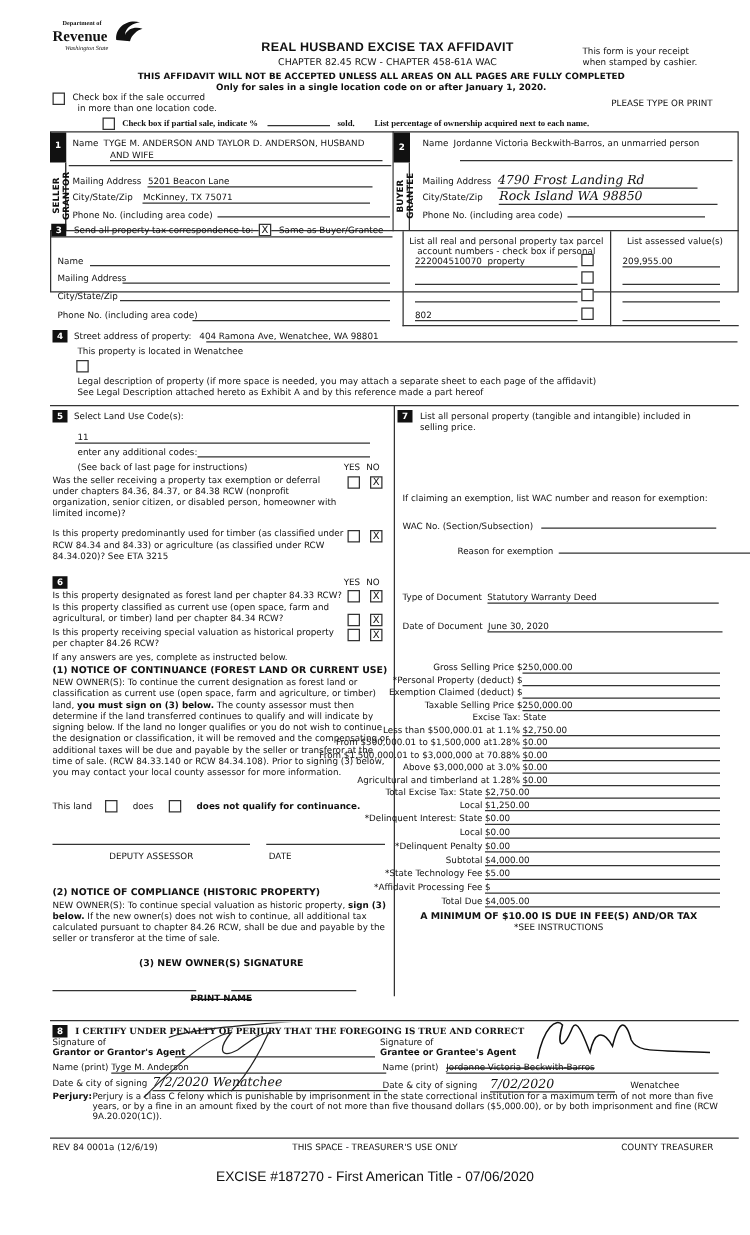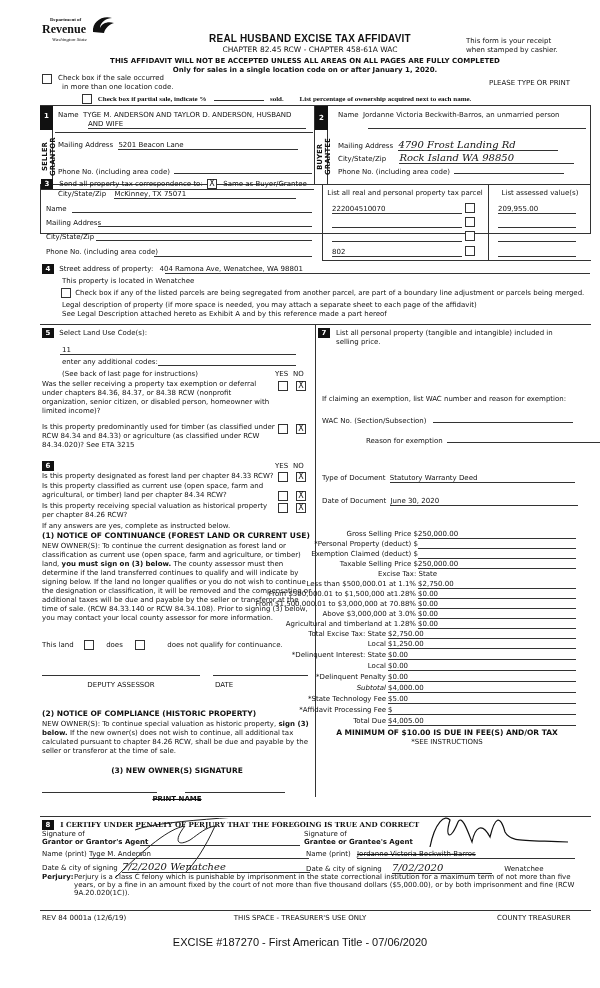--- a/index.html
+++ b/index.html
@@ -69,21 +69,21 @@
 </div>
 <div class="row" style="left:88px;top:120px;">AND WIFE</div>
 <div class="line" style="left:88px;top:128px;width:218px;"></div>
 <div class="line" style="left:55px;top:132px;width:258px;"></div>
 <div class="row" style="left:58px;top:141px;">
   <span>Mailing Address</span>
   <span class="ul" style="margin-left:3px;width:180px;">5201 Beacon Lane</span>
 </div>
 <div class="row" style="left:58px;top:154px;">
   <span>City/State/Zip</span>
-  <span class="ul" style="margin-left:6px;width:182px;margin-top:36px;">McKinney, TX 75071</span>
+  <span class="ul" style="margin-left:6px;width:182px;">McKinney, TX 75071</span>
 </div>
 <div class="row" style="left:58px;top:166px;">
   <span>Phone No. (including area code)</span>
   <span class="ul" style="margin-left:2px;width:138px;height:8px;"></span>
 </div>
 
 <div class="abs" style="left:315px;top:106px;width:13px;height:78px;background:#111;"></div>
 <div class="abs" style="left:315px;top:114px;width:13px;color:#fff;font-weight:bold;text-align:center;">2</div>
 <div class="abs" style="left:315px;top:130px;width:13px;height:54px;background:#fff;border-right:1px solid #333;"></div>
 <div class="vert" style="left:316px;top:133px;height:48px;width:12px;">
@@ -120,20 +120,21 @@
 <div class="line" style="left:98px;top:226px;width:214px;"></div>
 <div class="row" style="left:46px;top:233px;"><span>City/State/Zip</span></div>
 <div class="line" style="left:96px;top:240px;width:216px;"></div>
 <div class="row" style="left:46px;top:248px;"><span>Phone No. (including area code)</span></div>
 <div class="line" style="left:154px;top:256px;width:158px;"></div>
 
 <div class="abs" style="left:322px;top:185px;width:269px;height:76px;border-left:1px solid #333;border-bottom:1px solid #333;"></div>
 <div class="vline" style="left:488px;top:185px;height:76px;"></div>
 <div class="abs center" style="left:324px;top:189px;width:162px;line-height:8px;">
   <div>List all real and personal property tax parcel</div>
+  <div>account numbers - check box if personal property</div>
 </div>
 <div class="abs center" style="left:490px;top:189px;width:100px;">List assessed value(s)</div>
 
 <div class="abs" style="left:332px;top:205px;width:150px;height:10px;">
   <span class="abs ul" style="left:0;top:0;width:130px;">222004510070</span>
   <span class="cb abs" style="left:133px;top:-2px;"></span>
 </div>
 <div class="abs ul" style="left:498px;top:205px;width:78px;">209,955.00</div>
 
 <div class="abs" style="left:332px;top:219px;width:150px;height:10px;">
@@ -156,21 +157,20 @@
 
 <div class="row" style="left:42px;top:264px;">
   <span class="num-box">4</span>
   <span style="margin-left:3px;">Street address of property:</span>
   <span style="margin-left:4px;">404 Ramona Ave, Wenatchee, WA 98801</span>
 </div>
 <div class="line" style="left:165px;top:273px;width:425px;"></div>
 <div class="row" style="left:62px;top:277px;">This property is located in Wenatchee</div>
 <div class="row" style="left:61px;top:288px;">
   <span class="cb"></span>
-  <span style="margin-left:2px;">Check box if any of the listed parcels are being segregated from another parcel, are part of a boundary line adjustment or parcels being merged.</span>
 </div>
 <div class="row" style="left:62px;top:301px;">Legal description of property (if more space is needed, you may attach a separate sheet to each page of the affidavit)</div>
 <div class="row" style="left:62px;top:310px;">See Legal Description attached hereto as Exhibit A and by this reference made a part hereof</div>
 
 <div class="line" style="left:40px;top:324px;width:551px;"></div>
 <div class="vline" style="left:315px;top:324px;height:473px;"></div>
 
 <div class="row" style="left:42px;top:328px;">
   <span class="num-box">5</span>
   <span style="margin-left:3px;">Select Land Use Code(s):</span>
@@ -208,21 +208,21 @@
 <div class="abs" style="left:42px;top:542px;width:270px;line-height:9px;">
   <span>NEW OWNER(S): To continue the current designation as forest land or classification as current use (open space, farm and agriculture, or timber) land,</span>
   <span class="b">you must sign on (3) below.</span>
   <span>The county assessor must then determine if the land transferred continues to qualify and will indicate by signing below. If the land no longer qualifies or you do not wish to continue the designation or classification, it will be removed and the compensating or additional taxes will be due and payable by the seller or transferor at the time of sale. (RCW 84.33.140 or RCW 84.34.108). Prior to signing (3) below, you may contact your local county assessor for more information.</span>
 </div>
 <div class="row" style="left:42px;top:640px;">
   <span>This land</span>
   <span class="cb" style="margin-left:8px;"></span>
   <span style="margin-left:10px;">does</span>
   <span class="cb" style="margin-left:10px;"></span>
-  <span style="margin-left:20px;">does not qualify for continuance.</span>
+  <span style="margin-left:10px;font-weight:bold;">does not qualify for continuance.</span>
 </div>
 <div class="line" style="left:42px;top:675px;width:158px;"></div>
 <div class="line" style="left:213px;top:675px;width:95px;"></div>
 <div class="abs center" style="left:42px;top:681px;width:158px;">DEPUTY ASSESSOR</div>
 <div class="abs" style="left:215px;top:681px;">DATE</div>
 
 <div class="abs b" style="left:42px;top:709px;font-size:7.5px;white-space:nowrap;">(2) NOTICE OF COMPLIANCE (HISTORIC PROPERTY)</div>
 <div class="abs" style="left:42px;top:720px;width:270px;line-height:9px;">
   <span>NEW OWNER(S): To continue special valuation as historic property,</span>
   <span class="b">sign (3) below.</span>
@@ -281,21 +281,21 @@
   <div class="row" style="right:192px;top:100px;"><span>Total Excise Tax: State</span></div>
   <div class="abs ul" style="left:72px;top:100px;width:188px;">$2,750.00</div>
   <div class="row" style="right:192px;top:110px;"><span>Local</span></div>
   <div class="abs ul" style="left:72px;top:110px;width:188px;">$1,250.00</div>
   <div class="row" style="right:192px;top:121px;"><span>*Delinquent Interest: State</span></div>
   <div class="abs ul" style="left:72px;top:121px;width:188px;">$0.00</div>
   <div class="row" style="right:192px;top:132px;"><span>Local</span></div>
   <div class="abs ul" style="left:72px;top:132px;width:188px;">$0.00</div>
   <div class="row" style="right:192px;top:143px;"><span>*Delinquent Penalty</span></div>
   <div class="abs ul" style="left:72px;top:143px;width:188px;">$0.00</div>
-  <div class="row" style="right:192px;top:154px;font-style:italic;"><span>Subtotal</span></div>
+  <div class="row" style="right:192px;top:154px;"><span>Subtotal</span></div>
   <div class="abs ul" style="left:72px;top:154px;width:188px;">$4,000.00</div>
   <div class="row" style="right:192px;top:165px;"><span>*State Technology Fee</span></div>
   <div class="abs ul" style="left:72px;top:165px;width:188px;">$5.00</div>
   <div class="row" style="right:192px;top:176px;"><span>*Affidavit Processing Fee</span></div>
   <div class="abs ul" style="left:72px;top:176px;width:188px;">$</div>
   <div class="row" style="right:192px;top:187px;"><span>Total Due</span></div>
   <div class="abs ul" style="left:72px;top:187px;width:188px;">$4,005.00</div>
 
   <div class="abs b center" style="left:0;top:198px;width:262px;font-size:7.5px;">A MINIMUM OF $10.00 IS DUE IN FEE(S) AND/OR TAX</div>
   <div class="abs center" style="left:0;top:208px;width:262px;">*SEE INSTRUCTIONS</div>

